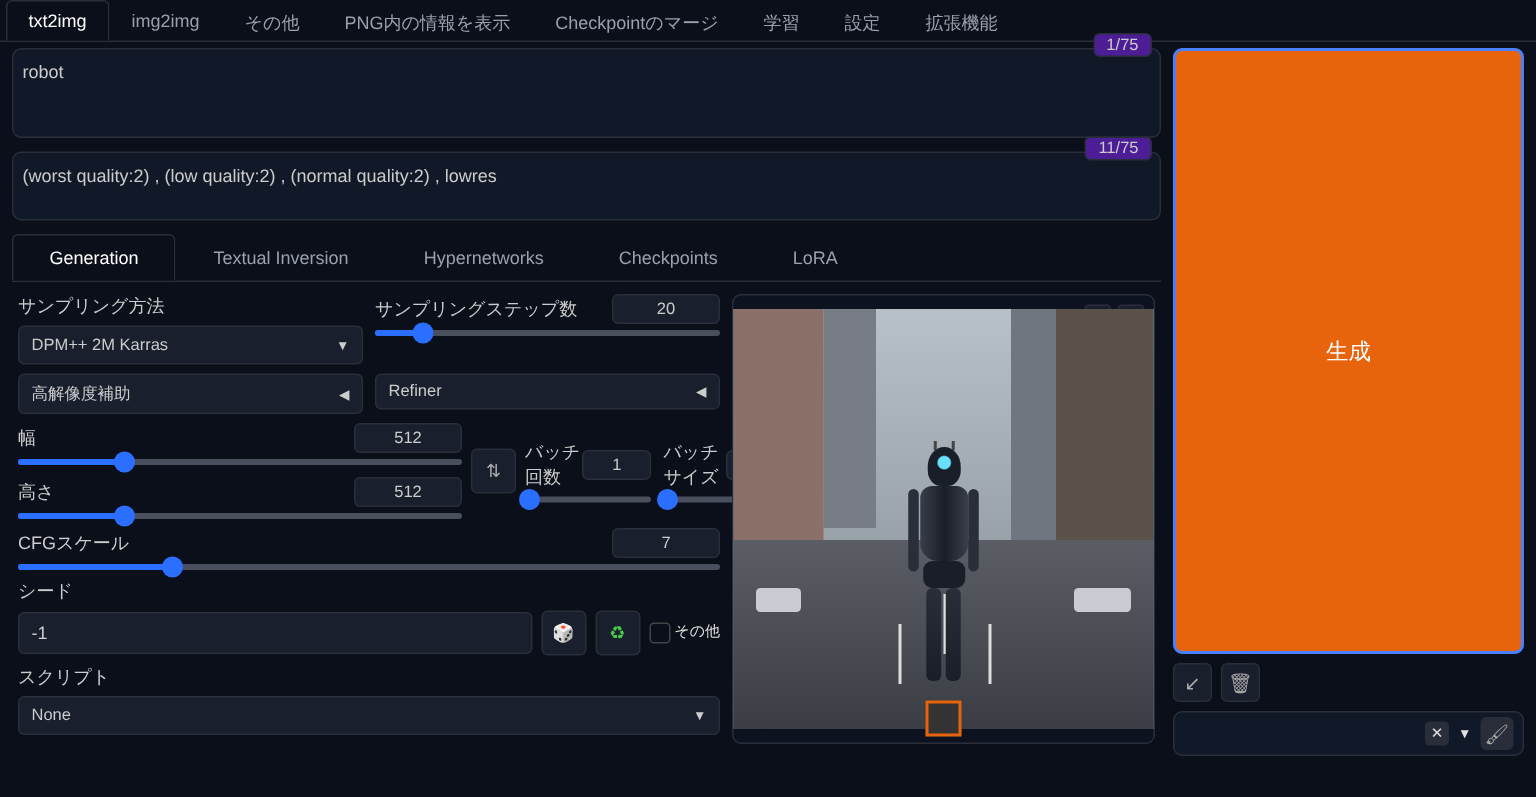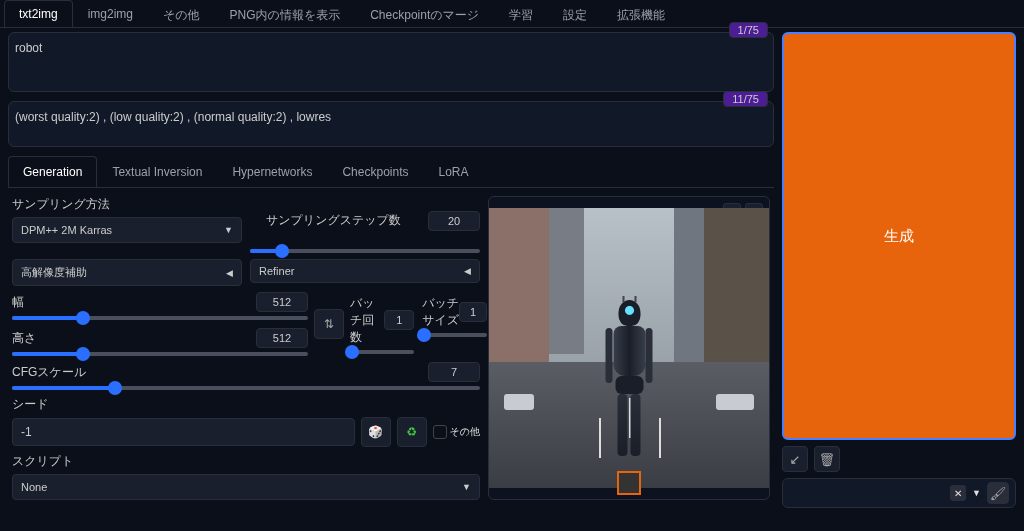--- a/index.html
+++ b/index.html
@@ -11,34 +11,34 @@
 .left { flex: 1; min-width: 0; }
 .right { width: 234px; display: flex; flex-direction: column; gap: 6px; }
 .prompt-box { position: relative; margin-bottom: 6px; }
 .ta { width: 100%; background: #111827; border: 1px solid #2a2e3a; border-radius: 6px; color: #ccc; padding: 8px 6px; font-size: 12px; resize: none; font-family: inherit; }
 .counter { position: absolute; top: -10px; right: 6px; background: #4c1d95; border: 1px solid #2a2e3a; border-radius: 4px; padding: 1px 8px; font-size: 11px; color: #ccc; }
 .gen-btn { flex: 1; background: #e8640c; border: 2px solid #4a80ff; border-radius: 6px; color: #fff; font-size: 15px; display: flex; align-items: center; justify-content: center; height: 48px; cursor: pointer; }
 .icon-row { display: flex; gap: 6px; }
 .icon-btn { width: 26px; height: 26px; background: #1a1f2e; border: 1px solid #2a2e3a; border-radius: 4px; display: flex; align-items: center; justify-content: center; cursor: pointer; color: #aaa; font-size: 13px; }
 .styles-box { background: #111827; border: 1px solid #2a2e3a; border-radius: 6px; height: 30px; display: flex; align-items: center; justify-content: flex-end; padding: 0 6px; gap: 6px; }
 .subtabs { display: flex; gap: 0; margin-top: 6px; border-bottom: 1px solid #2a2e3a; }
-.subtab { padding: 8px 14px; color: #9aa0ac; cursor: pointer; font-size: 12px; border: 1px solid transparent; border-bottom: none; border-radius: 4px 4px 0 0; }
+.subtab { padding: 8px 24px; color: #9aa0ac; cursor: pointer; font-size: 12px; border: 1px solid transparent; border-bottom: none; border-radius: 4px 4px 0 0; }
 .subtab.active { color: #fff; border-color: #2a2e3a; background: #0b0f19; }
 .gen-panel { display: flex; gap: 8px; padding: 8px 4px; }
 .settings-col { width: 490px; display: flex; flex-direction: column; gap: 6px; }
 .preview-col { flex: 1; border: 1px solid #2a2e3a; border-radius: 6px; background: #0d1220; position: relative; min-height: 300px; display:flex; align-items:center; justify-content:center; }
 .row { display: flex; gap: 8px; align-items: flex-start; }
 .field { flex: 1; }
 .label { font-size: 12px; color: #ccc; margin-bottom: 4px; display:block; }
 .select { background: #1a1f2e; border: 1px solid #2a2e3a; border-radius: 4px; padding: 6px 8px; color: #ccc; font-size: 11px; display: flex; justify-content: space-between; align-items: center; cursor: pointer; }
 .collapse-bar { background: #1a1f2e; border: 1px solid #2a2e3a; border-radius: 4px; padding: 5px 8px; color: #ccc; font-size: 11px; display: flex; justify-content: space-between; align-items: center; cursor: pointer; }
 .slider-track { position: relative; height: 4px; background: #4a4f5e; border-radius: 2px; }
 .slider-fill { position: absolute; left:0; top:0; height: 4px; background: #2a6fff; border-radius: 2px; }
 .slider-thumb { position: absolute; top: -5px; width: 14px; height: 14px; background: #2a6fff; border-radius: 50%; margin-left: -7px; }
-.num-box { width: 52px; background: #1a1f2e; border: 1px solid #2a2e3a; border-radius: 4px; padding: 3px 0; text-align: center; color: #ccc; font-size: 11px; }
+.num-box { width: 72px; background: #1a1f2e; border: 1px solid #2a2e3a; border-radius: 4px; padding: 3px 0; text-align: center; color: #ccc; font-size: 11px; }
 .dim-block { display:flex; gap:6px; align-items:center; }
 .dim-left { flex:1; display:flex; flex-direction:column; gap:8px; }
 .dim-right { width: 130px; display:flex; flex-direction:row; gap:8px; }
 .swap-btn { width:30px; height:30px; background:#1a1f2e; border:1px solid #2a2e3a; border-radius:4px; display:flex; align-items:center; justify-content:center; cursor:pointer; color:#aaa; align-self:center; }
 .seed-row { display:flex; gap:6px; align-items:center; }
 .seed-input { flex:1; background:#1a1f2e; border:1px solid #2a2e3a; border-radius:4px; padding:6px 8px; color:#ccc; font-size:12px; }
 .small-btn { width:30px; height:30px; background:#1a1f2e; border:1px solid #2a2e3a; border-radius:4px; display:flex; align-items:center; justify-content:center; cursor:pointer; }
 .chk-box { width:14px; height:14px; border:1px solid #444; border-radius:3px; }
 .preview-actions { position:absolute; top:6px; right:6px; display:flex; gap:4px; }
 .mini-btn { width:18px; height:18px; background:#1a1f2e; border:1px solid #2a2e3a; border-radius:3px; display:flex; align-items:center; justify-content:center; font-size:10px; color:#aaa; cursor:pointer; }
@@ -104,21 +104,21 @@
         <div class="row">
           <div class="field">
             <span class="label">サンプリング方法</span>
             <div class="select">
               <span>DPM++ 2M Karras</span>
               <span class="tri">▼</span>
             </div>
           </div>
           <div class="field">
             <div style="display:flex;justify-content:space-between;align-items:center;margin-bottom:4px;">
-              <span class="label" style="margin:16px">サンプリングステップ数</span>
+              <span class="label" style="margin:0">サンプリングステップ数</span>
               <span class="num-box">20</span>
             </div>
             <div class="slider-track">
               <div class="slider-fill" id="stepsFill" style="width: 14%;"></div>
                 <div class="slider-thumb" id="stepsThumb" style="left: 14%;"></div>
             </div>
           </div>
         </div>
 
         <div class="row">

